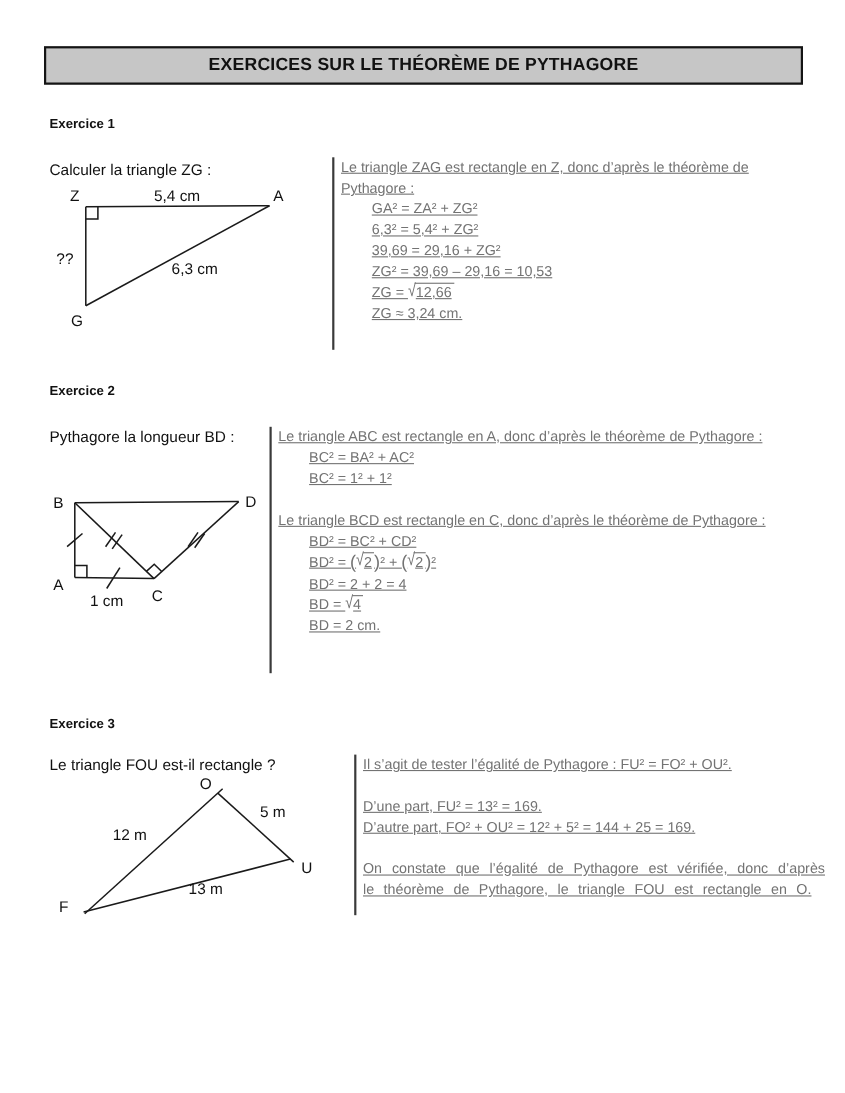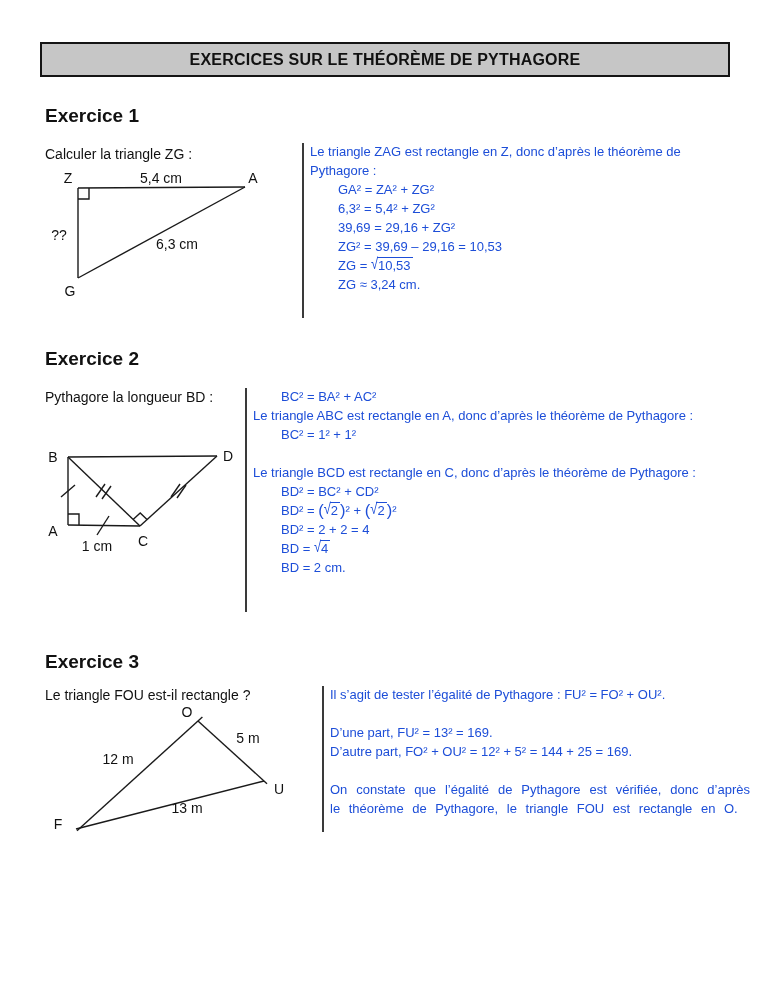--- a/index.html
+++ b/index.html
@@ -6,28 +6,28 @@
   .page {
     position:relative; width:768px; height:994px; background:#ffffff;
     font-family:"Liberation Sans", sans-serif; color:#1a1a1a; overflow:hidden;
   }
   .title-box {
     position:absolute; left:40px; top:42px; width:686px; height:31px;
     background:#c6c6c6; border:2px solid #141414;
     display:flex; align-items:center; justify-content:center;
     font-size:16px; font-weight:bold; letter-spacing:0.2px; color:#111;
   }
-  .ex-heading { position:absolute; left:45px; font-size:19px; font-weight:bold; color:#111; }
+  .ex-heading { position:absolute; left:45px; font-size:12px; font-weight:bold; color:#111; }
   .ex-prompt  { position:absolute; left:45px; font-size:14px; color:#111; }
   .diagram { position:absolute; }
   .diagram line, .diagram polyline, .diagram path { stroke:#1a1a1a; stroke-width:1.4; fill:none; }
   .diagram text { font-family:"Liberation Sans", sans-serif; font-size:14px; fill:#111; }
   .separator { position:absolute; width:1.5px; background:#3a3a3a; }
   .solution {
-    position:absolute; font-size:13px; line-height:19px; color:#1d4ed8;
+    position:absolute; font-size:13px; line-height:19px; color:#737373;text-decoration:underline;
   }
   .sol-line.ind { padding-left:28px; }
   .sol-line.gap { margin-top:19px; }
   .sol-line.just { text-align:justify; word-spacing:5px; }
   .sq { white-space:nowrap; }
   .sq .r { display:inline-block; transform:scaleY(1.22); transform-origin:center bottom; margin-right:-1px; }
   .sq .v { border-top:1.3px solid currentColor; padding:0 2px 0 1px; }
   .small { font-size:10.5px; }
   .bp { font-size:16.5px; vertical-align:-1px; }
 </style>
@@ -56,21 +56,21 @@
     <text x="132" y="87" text-anchor="middle">6,3 cm</text>
   </svg>
 
   <div class="separator" style="left:302px; top:143px; height:175px;"></div>
   <div class="solution" style="left:310px; top:142px; width:432px;">
       <div class="sol-line">Le triangle ZAG est rectangle en Z, donc d’après le théorème de Pythagore :</div>
       <div class="sol-line ind">GA² = ZA² + ZG²</div>
       <div class="sol-line ind">6,3² = 5,4² + ZG²</div>
       <div class="sol-line ind">39,69 = 29,16 + ZG²</div>
       <div class="sol-line ind">ZG² = 39,69 – 29,16 = 10,53</div>
-      <div class="sol-line ind">ZG = <span class="sq"><span class="r">√</span><span class="v">10,53</span></span></div>
+      <div class="sol-line ind">ZG = <span class="sq"><span class="r">√</span><span class="v">12,66</span></span></div>
       <div class="sol-line ind">ZG ≈ 3,24 cm.</div>
     </div>
 
   <div class="ex-heading" style="top:348px;">Exercice 2</div>
   <div class="ex-prompt" style="top:389px;">Pythagore la longueur BD :</div>
 
   <svg class="diagram" style="left:45px; top:440px;" width="215" height="118" viewBox="0 0 215 118">
     <line x1="23" y1="17" x2="172" y2="16"></line>
     <line x1="23" y1="17" x2="23" y2="85"></line>
     <line x1="23" y1="85" x2="95" y2="86"></line>
@@ -86,22 +86,22 @@
     <line x1="132" y1="58" x2="141" y2="45"></line>
     <text x="8" y="22" text-anchor="middle">B</text>
     <text x="183" y="21" text-anchor="middle">D</text>
     <text x="8" y="96" text-anchor="middle">A</text>
     <text x="98" y="106" text-anchor="middle">C</text>
     <text x="52" y="111" text-anchor="middle">1 cm</text>
   </svg>
 
   <div class="separator" style="left:245px; top:388px; height:224px;"></div>
   <div class="solution" style="left:253px; top:387px; width:500px;">
+      <div class="sol-line">Le triangle ABC est rectangle en A, donc d’après le théorème de Pythagore :</div>
       <div class="sol-line ind">BC² = BA² + AC²</div>
-      <div class="sol-line">Le triangle ABC est rectangle en A, donc d’après le théorème de Pythagore :</div>
       <div class="sol-line ind">BC² = 1² + 1²</div>
       <div class="sol-line gap">Le triangle BCD est rectangle en C, donc d’après le théorème de Pythagore :</div>
       <div class="sol-line ind">BD² = BC² + CD²</div>
       <div class="sol-line ind">BD² = <span class="bp">(</span><span class="sq"><span class="r">√</span><span class="v">2</span></span><span class="bp">)</span>² + <span class="bp">(</span><span class="sq"><span class="r">√</span><span class="v">2</span></span><span class="bp">)</span>²</div>
       <div class="sol-line ind">BD² = 2 + 2 = 4</div>
       <div class="sol-line ind">BD = <span class="sq"><span class="r">√</span><span class="v">4</span></span></div>
       <div class="sol-line ind">BD = 2 cm.</div>
     </div>
 
   <div class="ex-heading" style="top:651px;">Exercice 3</div>

